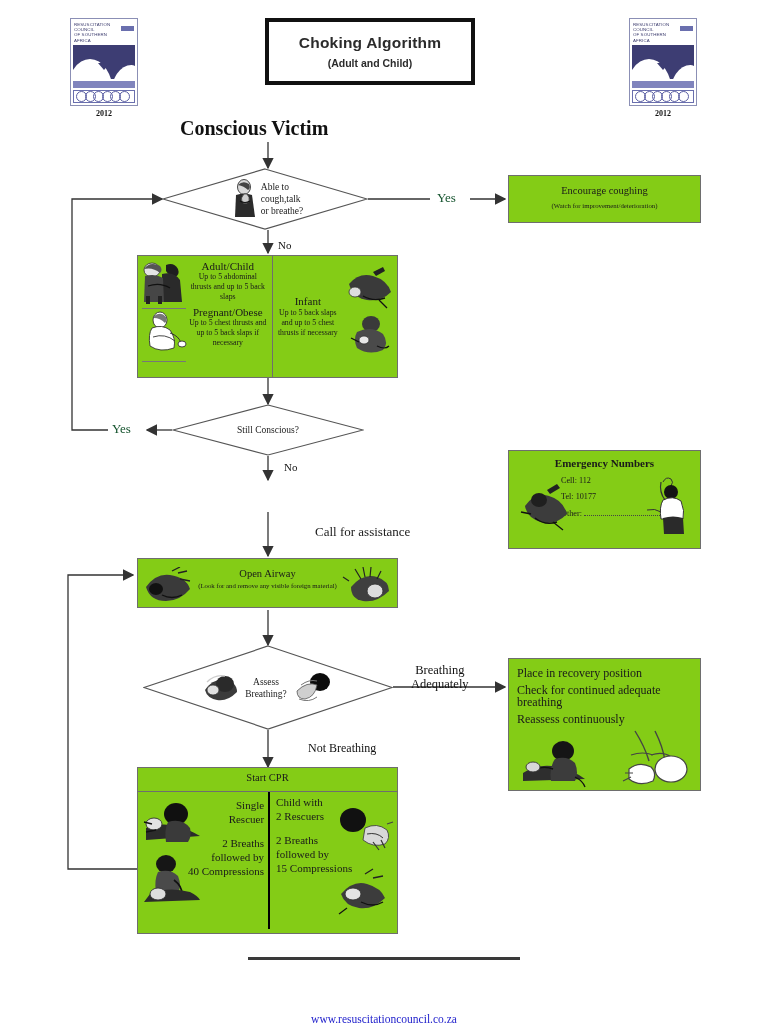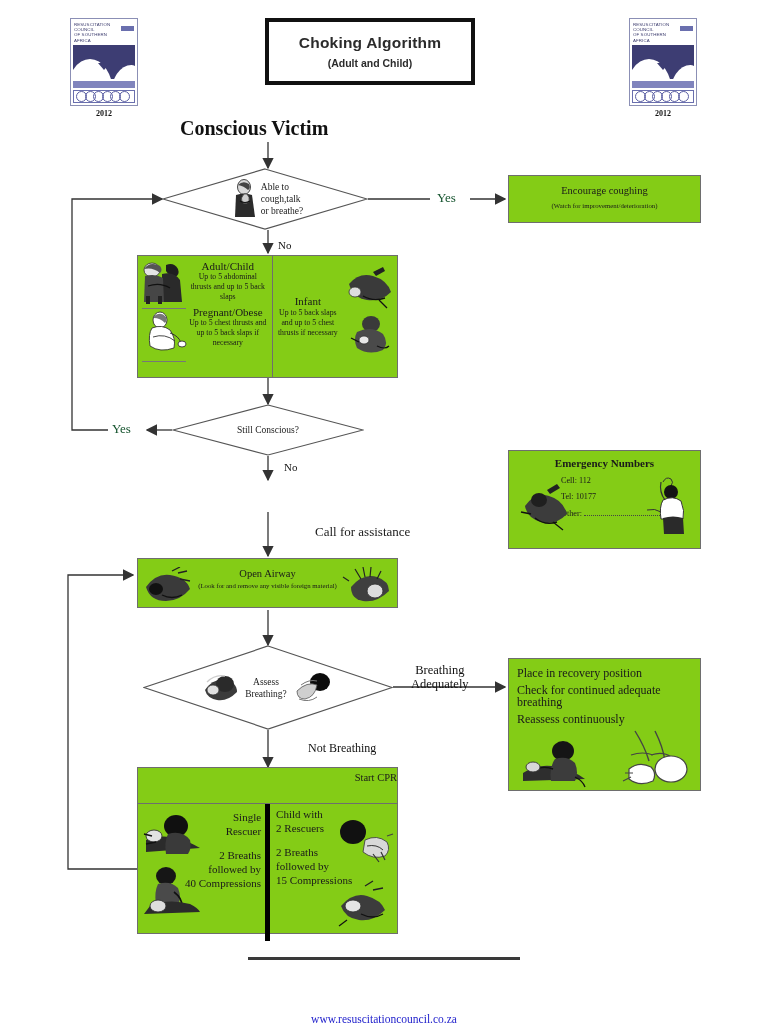--- a/index.html
+++ b/index.html
@@ -256,28 +256,28 @@
 
   
   .rec-line {
     font-size: 12px;
     line-height: 12.5px;
     margin: 0 0 4px 8px;
   }
 
   
   .cpr-head {
-    text-align: right;
+    text-align: center;
     font-size: 10.5px;
-    padding: 4px 0 20px 0;
+    padding: 4px 0 8px 0;
     border-bottom: 1px solid #6e6e6e;
   }
   .cpr-cols { display: flex; height: 137px; }
   .cpr-col { position: relative; box-sizing: border-box; }
-  .cpr-col.left { width: 51%; border-right: 5px solid #000000; }
+  .cpr-col.left { width: 51%; border-right: 2px solid #000000; }
   .cpr-col.right { width: 49%; }
   .cpr-title {
     font-size: 11px;
     line-height: 14px;
   }
   .cpr-body {
     font-size: 11px;
     line-height: 14px;
   }
 

